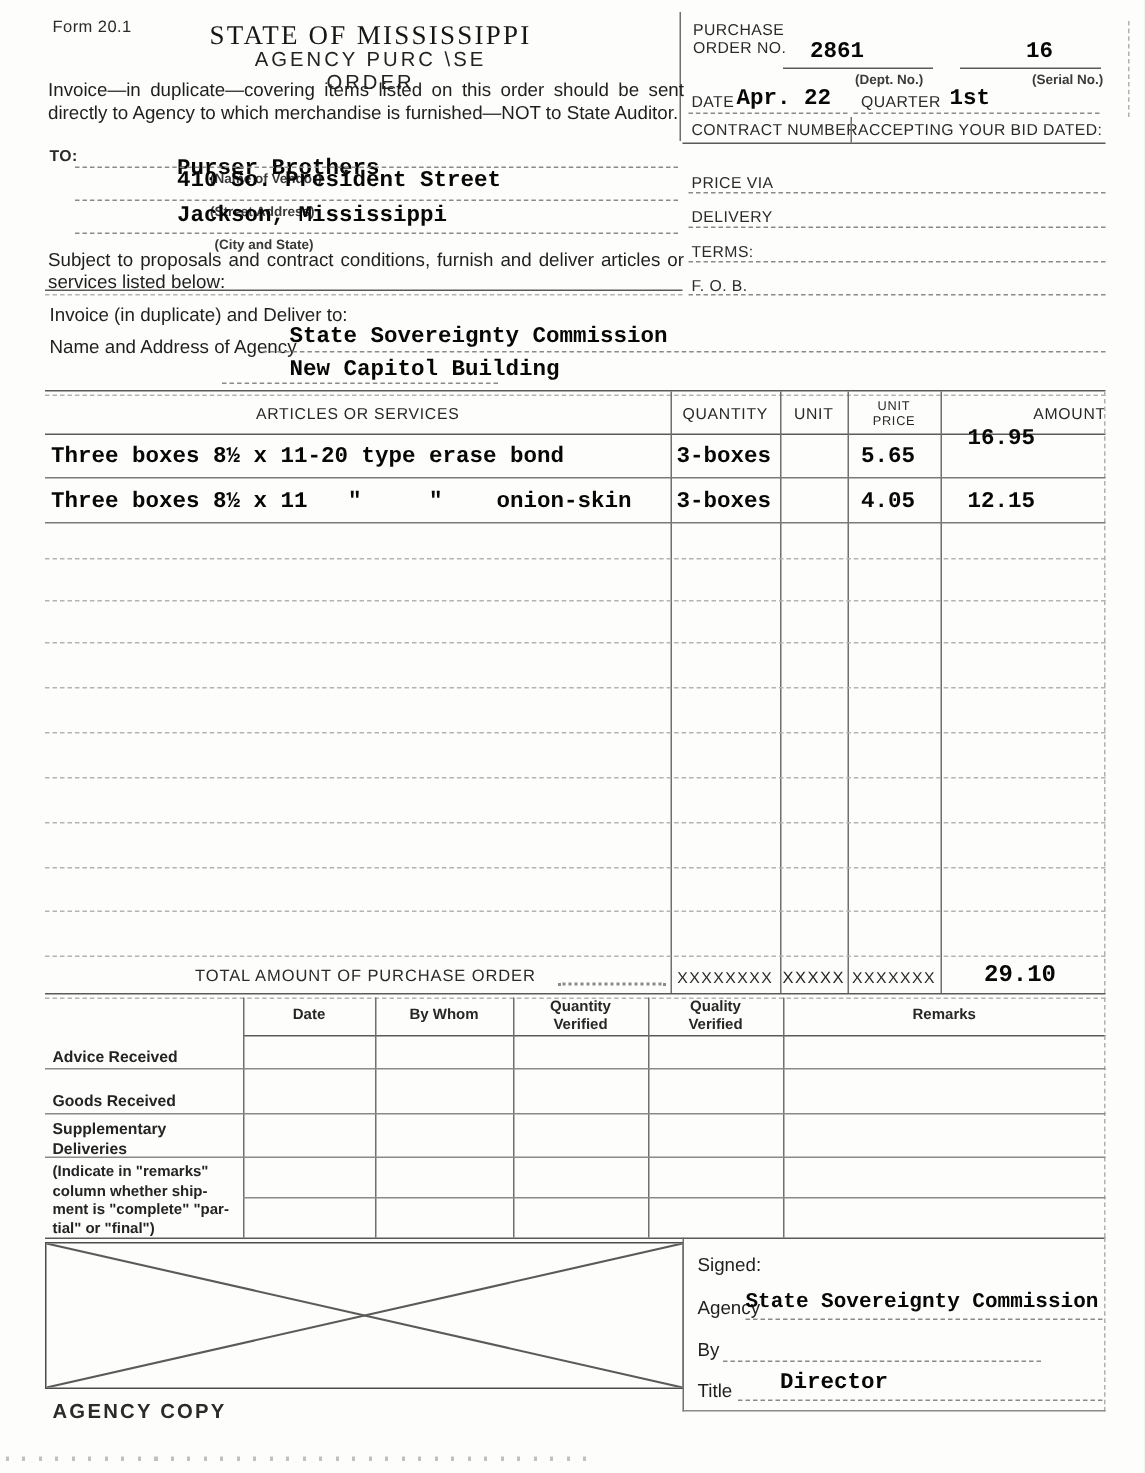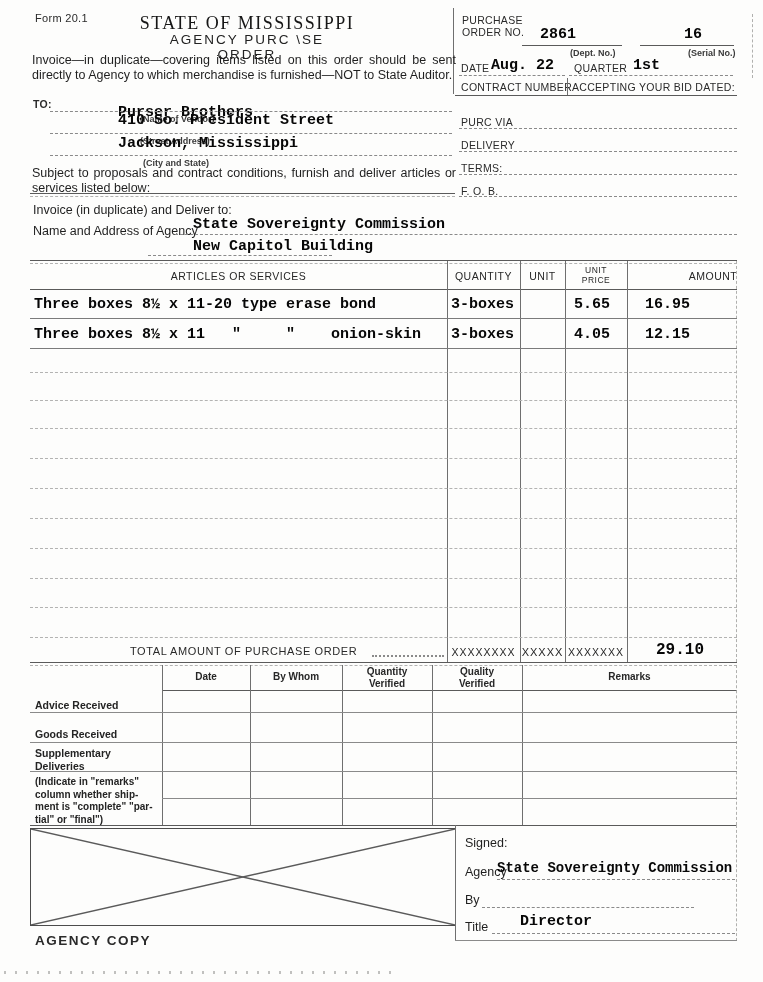--- a/index.html
+++ b/index.html
@@ -46,21 +46,21 @@
   <div class="vl" style="left:453px;top:8px;height:86px;"></div>
   <div class="lbl" style="left:462px;top:14px;width:72px;line-height:1.15;">PURCHASE
 ORDER NO.</div>
   <div class="typed" style="left:540px;top:26px;">2861</div>
   <div class="hl" style="left:522px;top:45px;width:100px;"></div>
   <div class="cap" style="left:530px;top:48px;">(Dept. No.)</div>
   <div class="typed" style="left:684px;top:26px;">16</div>
   <div class="hl" style="left:640px;top:45px;width:94px;"></div>
   <div class="cap" style="left:648px;top:48px;">(Serial No.)</div>
   <div class="lbl" style="left:461px;top:62px;">DATE</div>
-  <div class="typed" style="left:491px;top:57px;">Aug. 22</div>
+  <div class="typed" style="left:491px;top:57px;">Apr. 22</div>
   <div class="hl dash" style="left:459px;top:75px;width:106px;"></div>
   <div class="lbl" style="left:574px;top:62px;">QUARTER</div>
   <div class="typed" style="left:633px;top:57px;">1st</div>
   <div class="hl dash" style="left:569px;top:75px;width:164px;"></div>
   <div class="lbl" style="left:461px;top:81px;">CONTRACT NUMBER</div>
   <div class="vl" style="left:567px;top:78px;height:17px;"></div>
   <div class="lbl" style="left:572px;top:81px;">ACCEPTING YOUR BID DATED:</div>
   <div class="hl" style="left:455px;top:95px;width:282px;"></div>
 
   <div class="txt justify" style="left:32px;top:53px;width:424px;">Invoice—in duplicate—covering items listed on this order should be sent directly to Agency to which merchandise is furnished—NOT to State Auditor.</div>
@@ -70,21 +70,21 @@
   <div class="hl dash" style="left:50px;top:111px;width:402px;"></div>
   <div class="cap" style="left:100px;top:114px;">(Name of Vendor)</div>
   <div class="typed" style="left:118px;top:112px;">410 So. President Street</div>
   <div class="hl dash" style="left:50px;top:133px;width:402px;"></div>
   <div class="cap" style="left:100px;top:136px;">(Street Address)</div>
   <div class="typed" style="left:118px;top:135px;">Jackson, Mississippi</div>
   <div class="hl dash" style="left:50px;top:155px;width:402px;"></div>
   <div class="cap" style="left:103px;top:158px;">(City and State)</div>
   <div class="txt justify" style="left:32px;top:166px;width:424px;">Subject to proposals and contract conditions, furnish and deliver articles or services listed below:</div>
 
-  <div class="lbl" style="left:461px;top:116px;">PURC VIA</div>
+  <div class="lbl" style="left:461px;top:116px;">PRICE VIA</div>
   <div class="hl dash" style="left:459px;top:128px;width:278px;"></div>
   <div class="lbl" style="left:461px;top:139px;">DELIVERY</div>
   <div class="hl dash" style="left:459px;top:151px;width:278px;"></div>
   <div class="lbl" style="left:461px;top:162px;">TERMS:</div>
   <div class="hl dash" style="left:459px;top:174px;width:278px;"></div>
   <div class="lbl" style="left:461px;top:185px;">F. O. B.</div>
   <div class="hl dash" style="left:459px;top:196px;width:278px;"></div>
   <div class="hl" style="left:30px;top:193px;width:425px;"></div>
   <div class="hl faint" style="left:30px;top:196px;width:425px;"></div>
 
@@ -107,21 +107,21 @@
 
   <div class="vl" style="left:447px;top:261px;height:401px;"></div>
   <div class="vl" style="left:520px;top:261px;height:401px;"></div>
   <div class="vl" style="left:565px;top:261px;height:401px;"></div>
   <div class="vl" style="left:627px;top:261px;height:401px;"></div>
   <div class="vl faint" style="left:736px;top:261px;height:401px;"></div>
 
   <div class="typed" style="left:34px;top:296px;">Three boxes 8½ x 11-20 type erase bond</div>
   <div class="typed" style="left:451px;top:296px;">3-boxes</div>
   <div class="typed" style="left:574px;top:296px;">5.65</div>
-  <div class="typed" style="left:645px;top:296px;">16.95</div>
+  <div class="typed" style="left:645px;top:284px;">16.95</div>
   <div class="hl" style="left:30px;top:318px;width:707px;border-top-color:#7b7b7b;"></div>
 
   <div class="typed" style="left:34px;top:326px;">Three boxes 8½ x 11   "     "    onion-skin</div>
   <div class="typed" style="left:451px;top:326px;">3-boxes</div>
   <div class="typed" style="left:574px;top:326px;">4.05</div>
   <div class="typed" style="left:645px;top:326px;">12.15</div>
   <div class="hl" style="left:30px;top:348px;width:707px;border-top-color:#7b7b7b;"></div>
 
   <div class="hl faint" style="left:30px;top:372px;width:707px;"></div>
   <div class="hl faint" style="left:30px;top:400px;width:707px;"></div>

